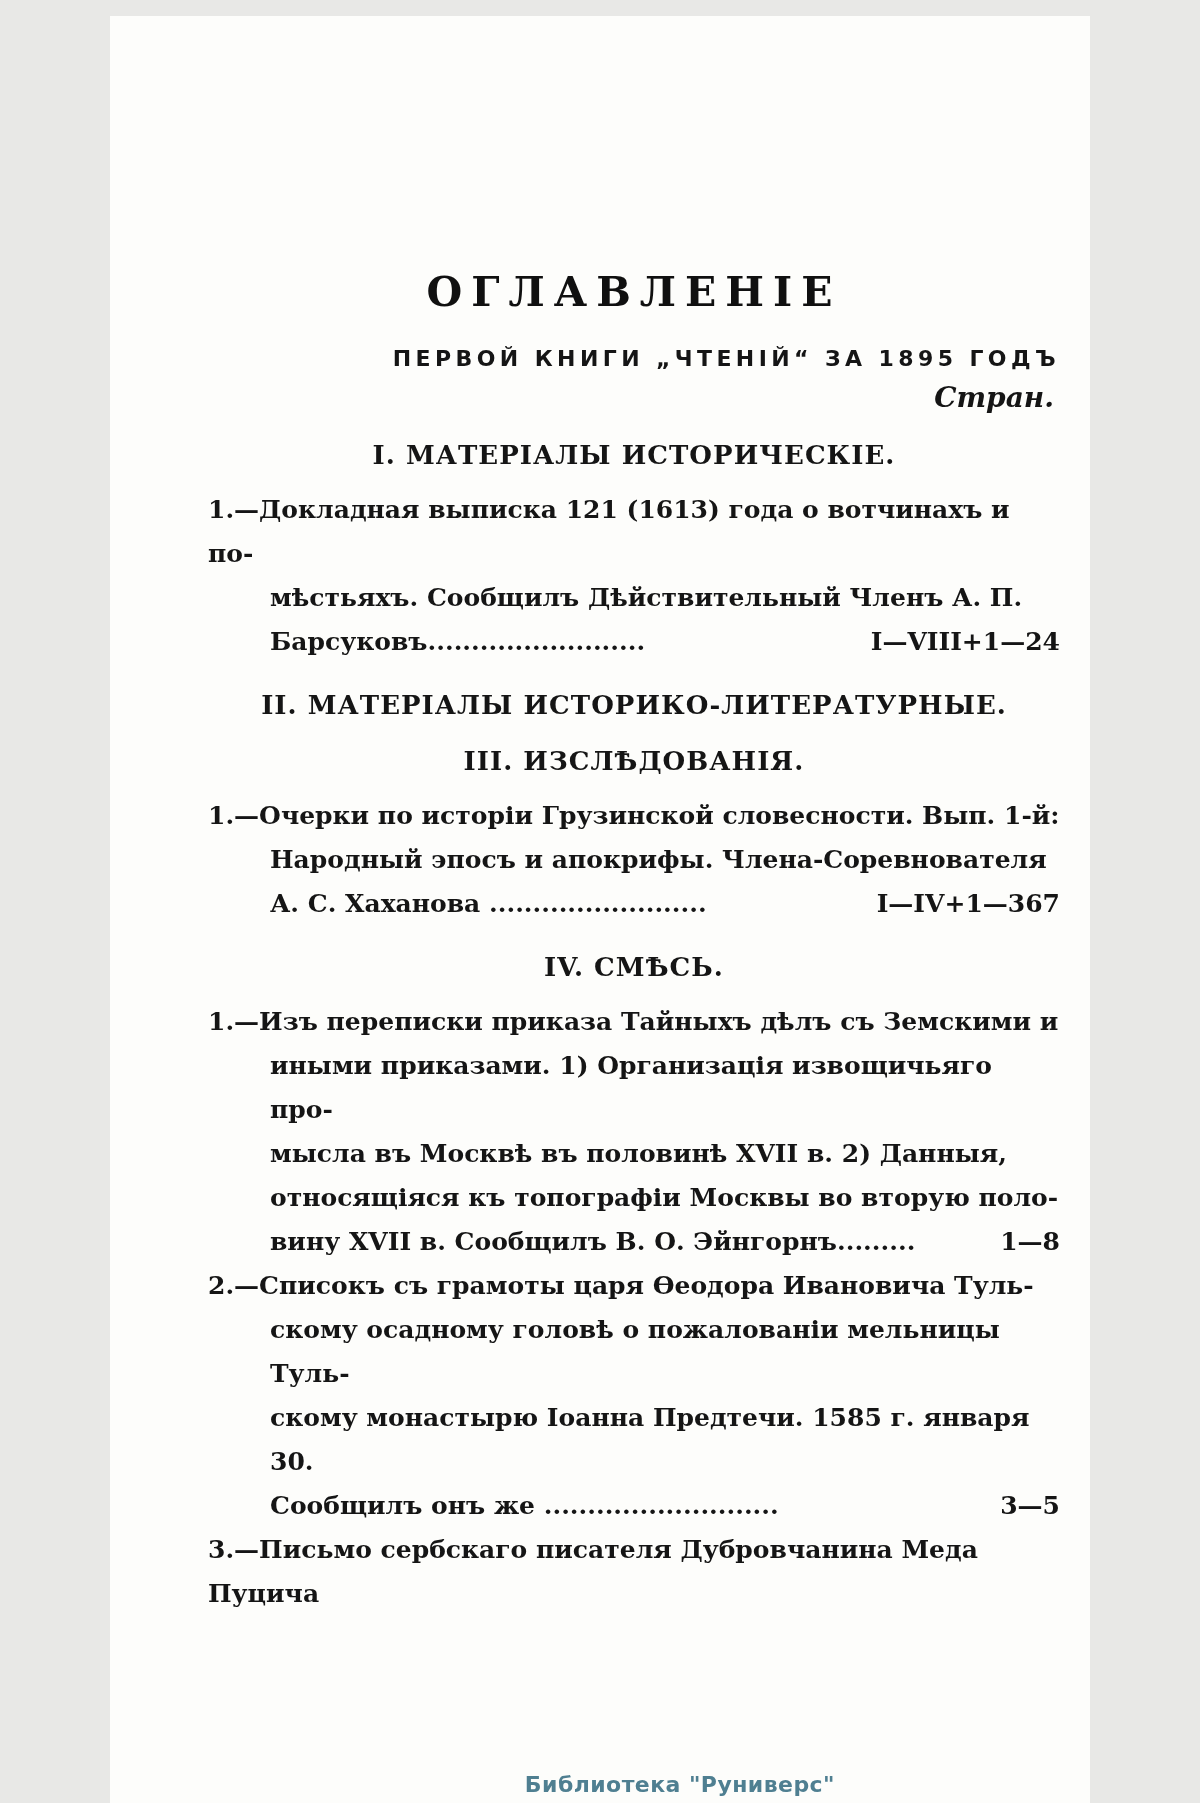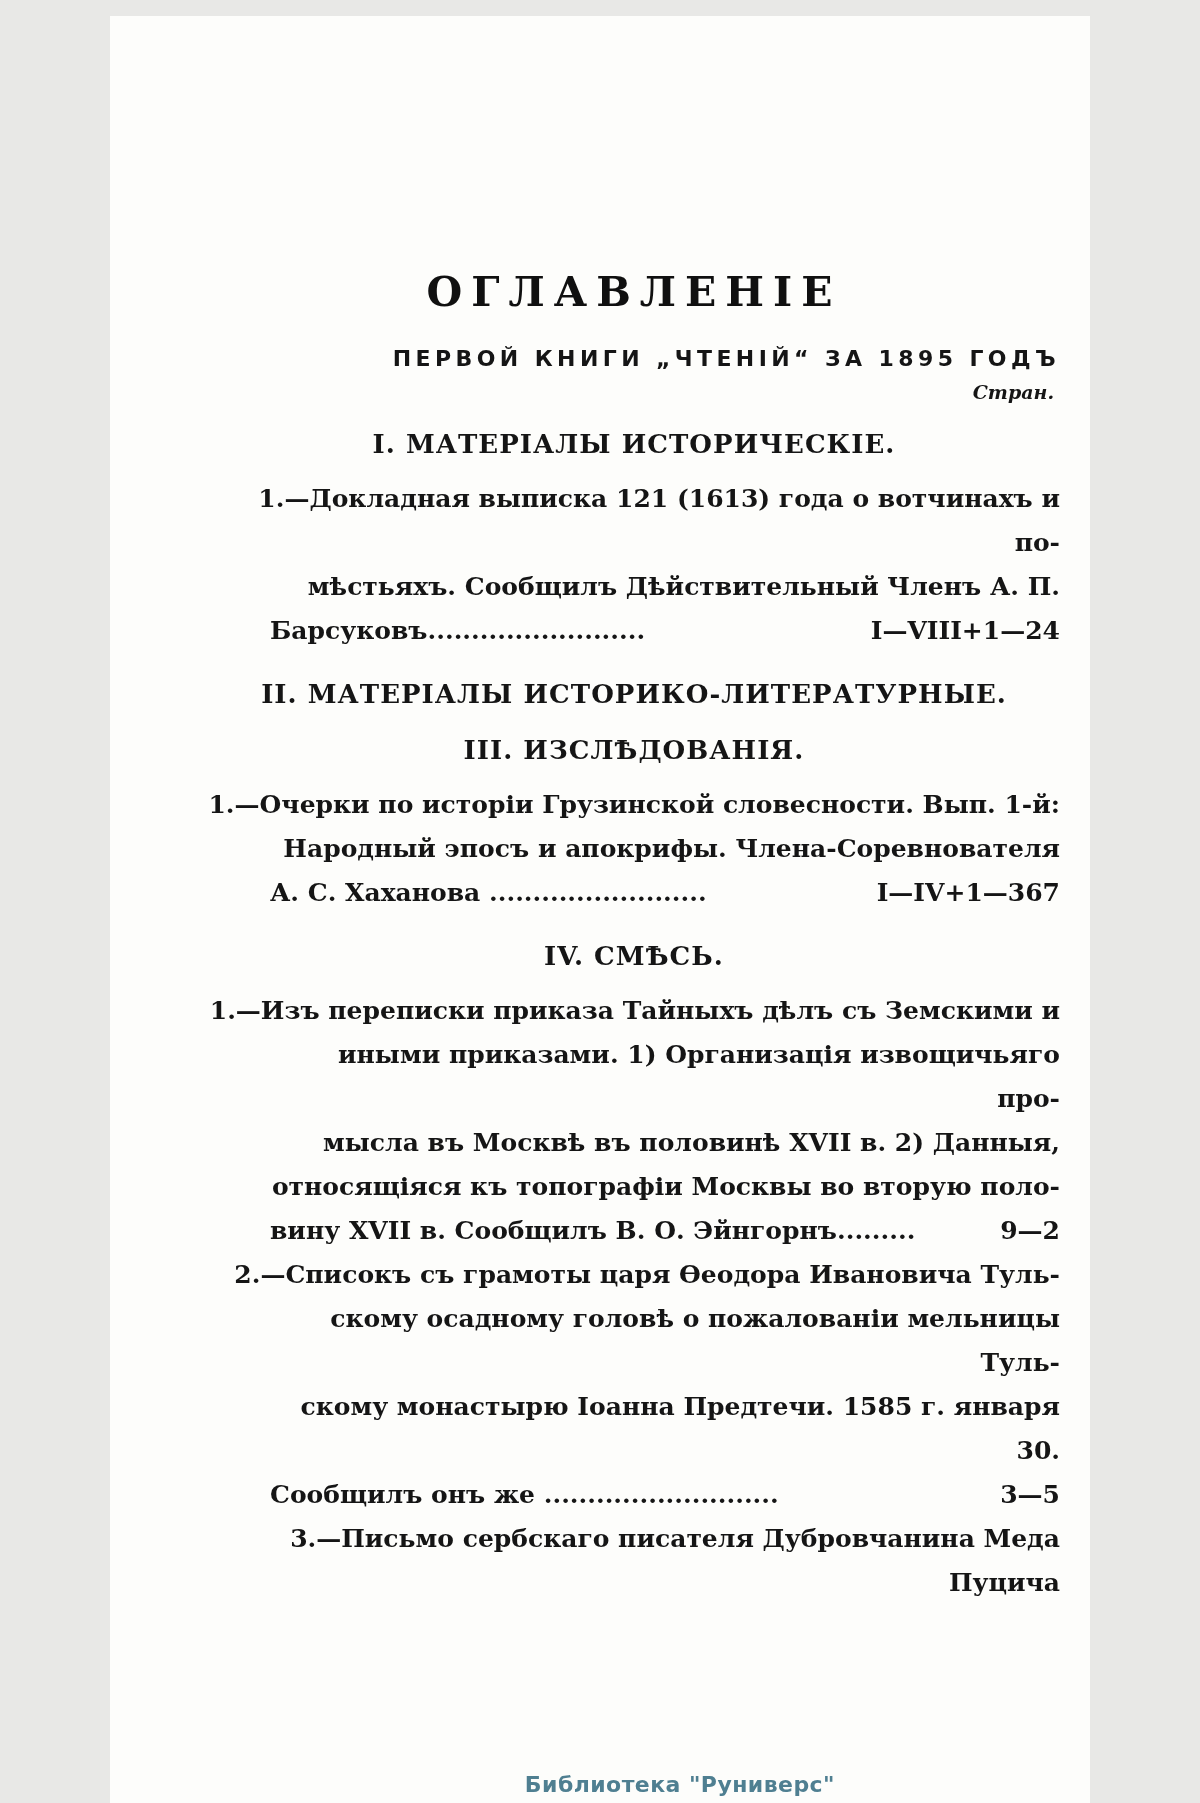--- a/index.html
+++ b/index.html
@@ -34,21 +34,21 @@
     text-align: right;
     font-family: "DejaVu Sans", sans-serif;
     font-size: 22px;
     font-weight: bold;
     letter-spacing: 0.2em;
   }
   .pages-col-label {
     margin-top: 10px;
     text-align: right;
     font-style: italic;
-    font-size: 19px;
+    font-size: 28px;
     font-weight: bold;
     padding-right: 6px;
   }
   .announcement {
     display: flex;
     justify-content: space-between;
     align-items: baseline;
     font-size: 25px;
     font-weight: bold;
     line-height: 42px;
@@ -65,21 +65,20 @@
     text-align: center;
     font-size: 26px;
     font-weight: bold;
     letter-spacing: 0.04em;
     margin-top: 26px;
     margin-bottom: 18px;
   }
   .entry {
     font-size: 25px;
     font-weight: bold;
-    text-align: right;
   }
   .entry .line {
     line-height: 44px;
   }
   .entry .line.cont {
     padding-left: 62px;
   }
   .entry .line.last {
     display: flex;
     justify-content: space-between;
@@ -135,21 +134,21 @@
 
     <div class="section-heading">IV. СМѢСЬ.</div>
 
     <div class="entry">
       <div class="line first">1.—Изъ переписки приказа Тайныхъ дѣлъ съ Земскими и</div>
       <div class="line cont">иными приказами. 1) Организація извощичьяго про-</div>
       <div class="line cont">мысла въ Москвѣ въ половинѣ XVII в. 2) Данныя,</div>
       <div class="line cont">относящіяся къ топографіи  Москвы  во вторую  поло-</div>
       <div class="line cont last">
         <span>вину XVII в. Сообщилъ В. О. Эйнгорнъ.........</span>
-        <span class="pages">9—2</span>
+        <span class="pages">1—8</span>
       </div>
     </div>
 
     <div class="entry">
       <div class="line first">2.—Списокъ съ грамоты царя Ѳеодора Ивановича Туль-</div>
       <div class="line cont">скому осадному головѣ о пожалованіи мельницы Туль-</div>
       <div class="line cont">скому монастырю Іоанна Предтечи. 1585 г. января 30.</div>
       <div class="line cont last">
         <span>Сообщилъ онъ же ...........................</span>
         <span class="pages">3—5</span>

